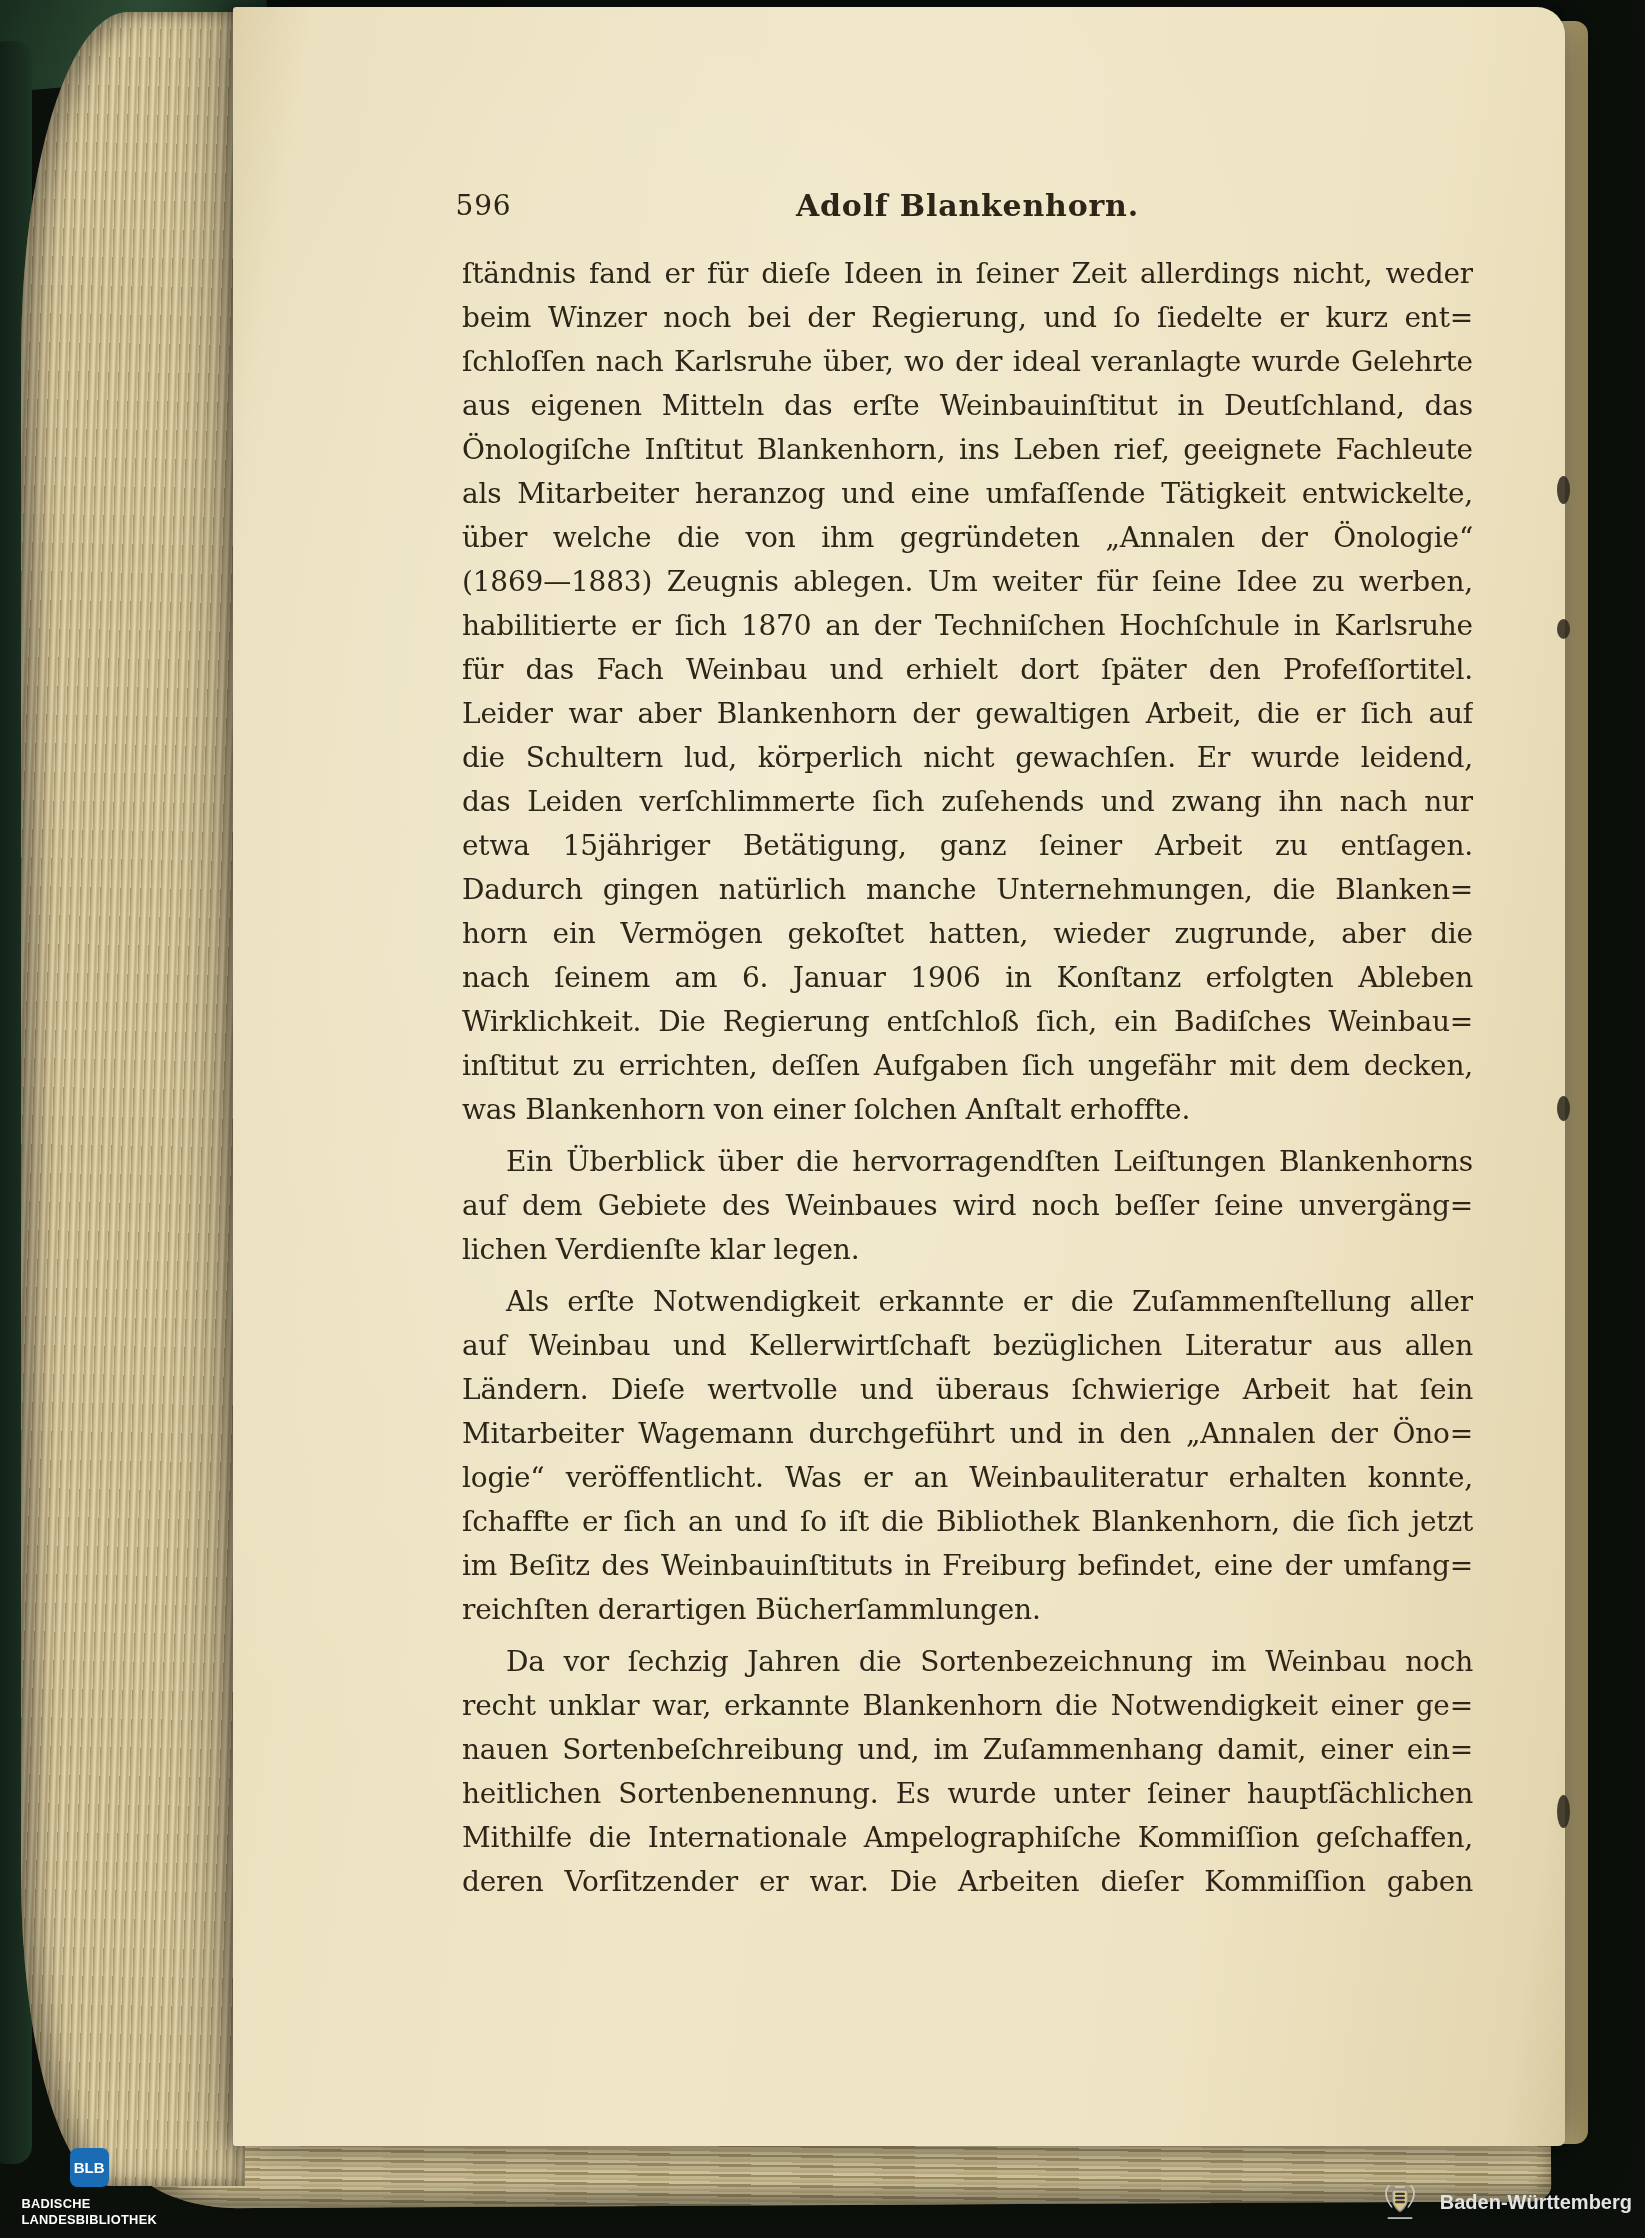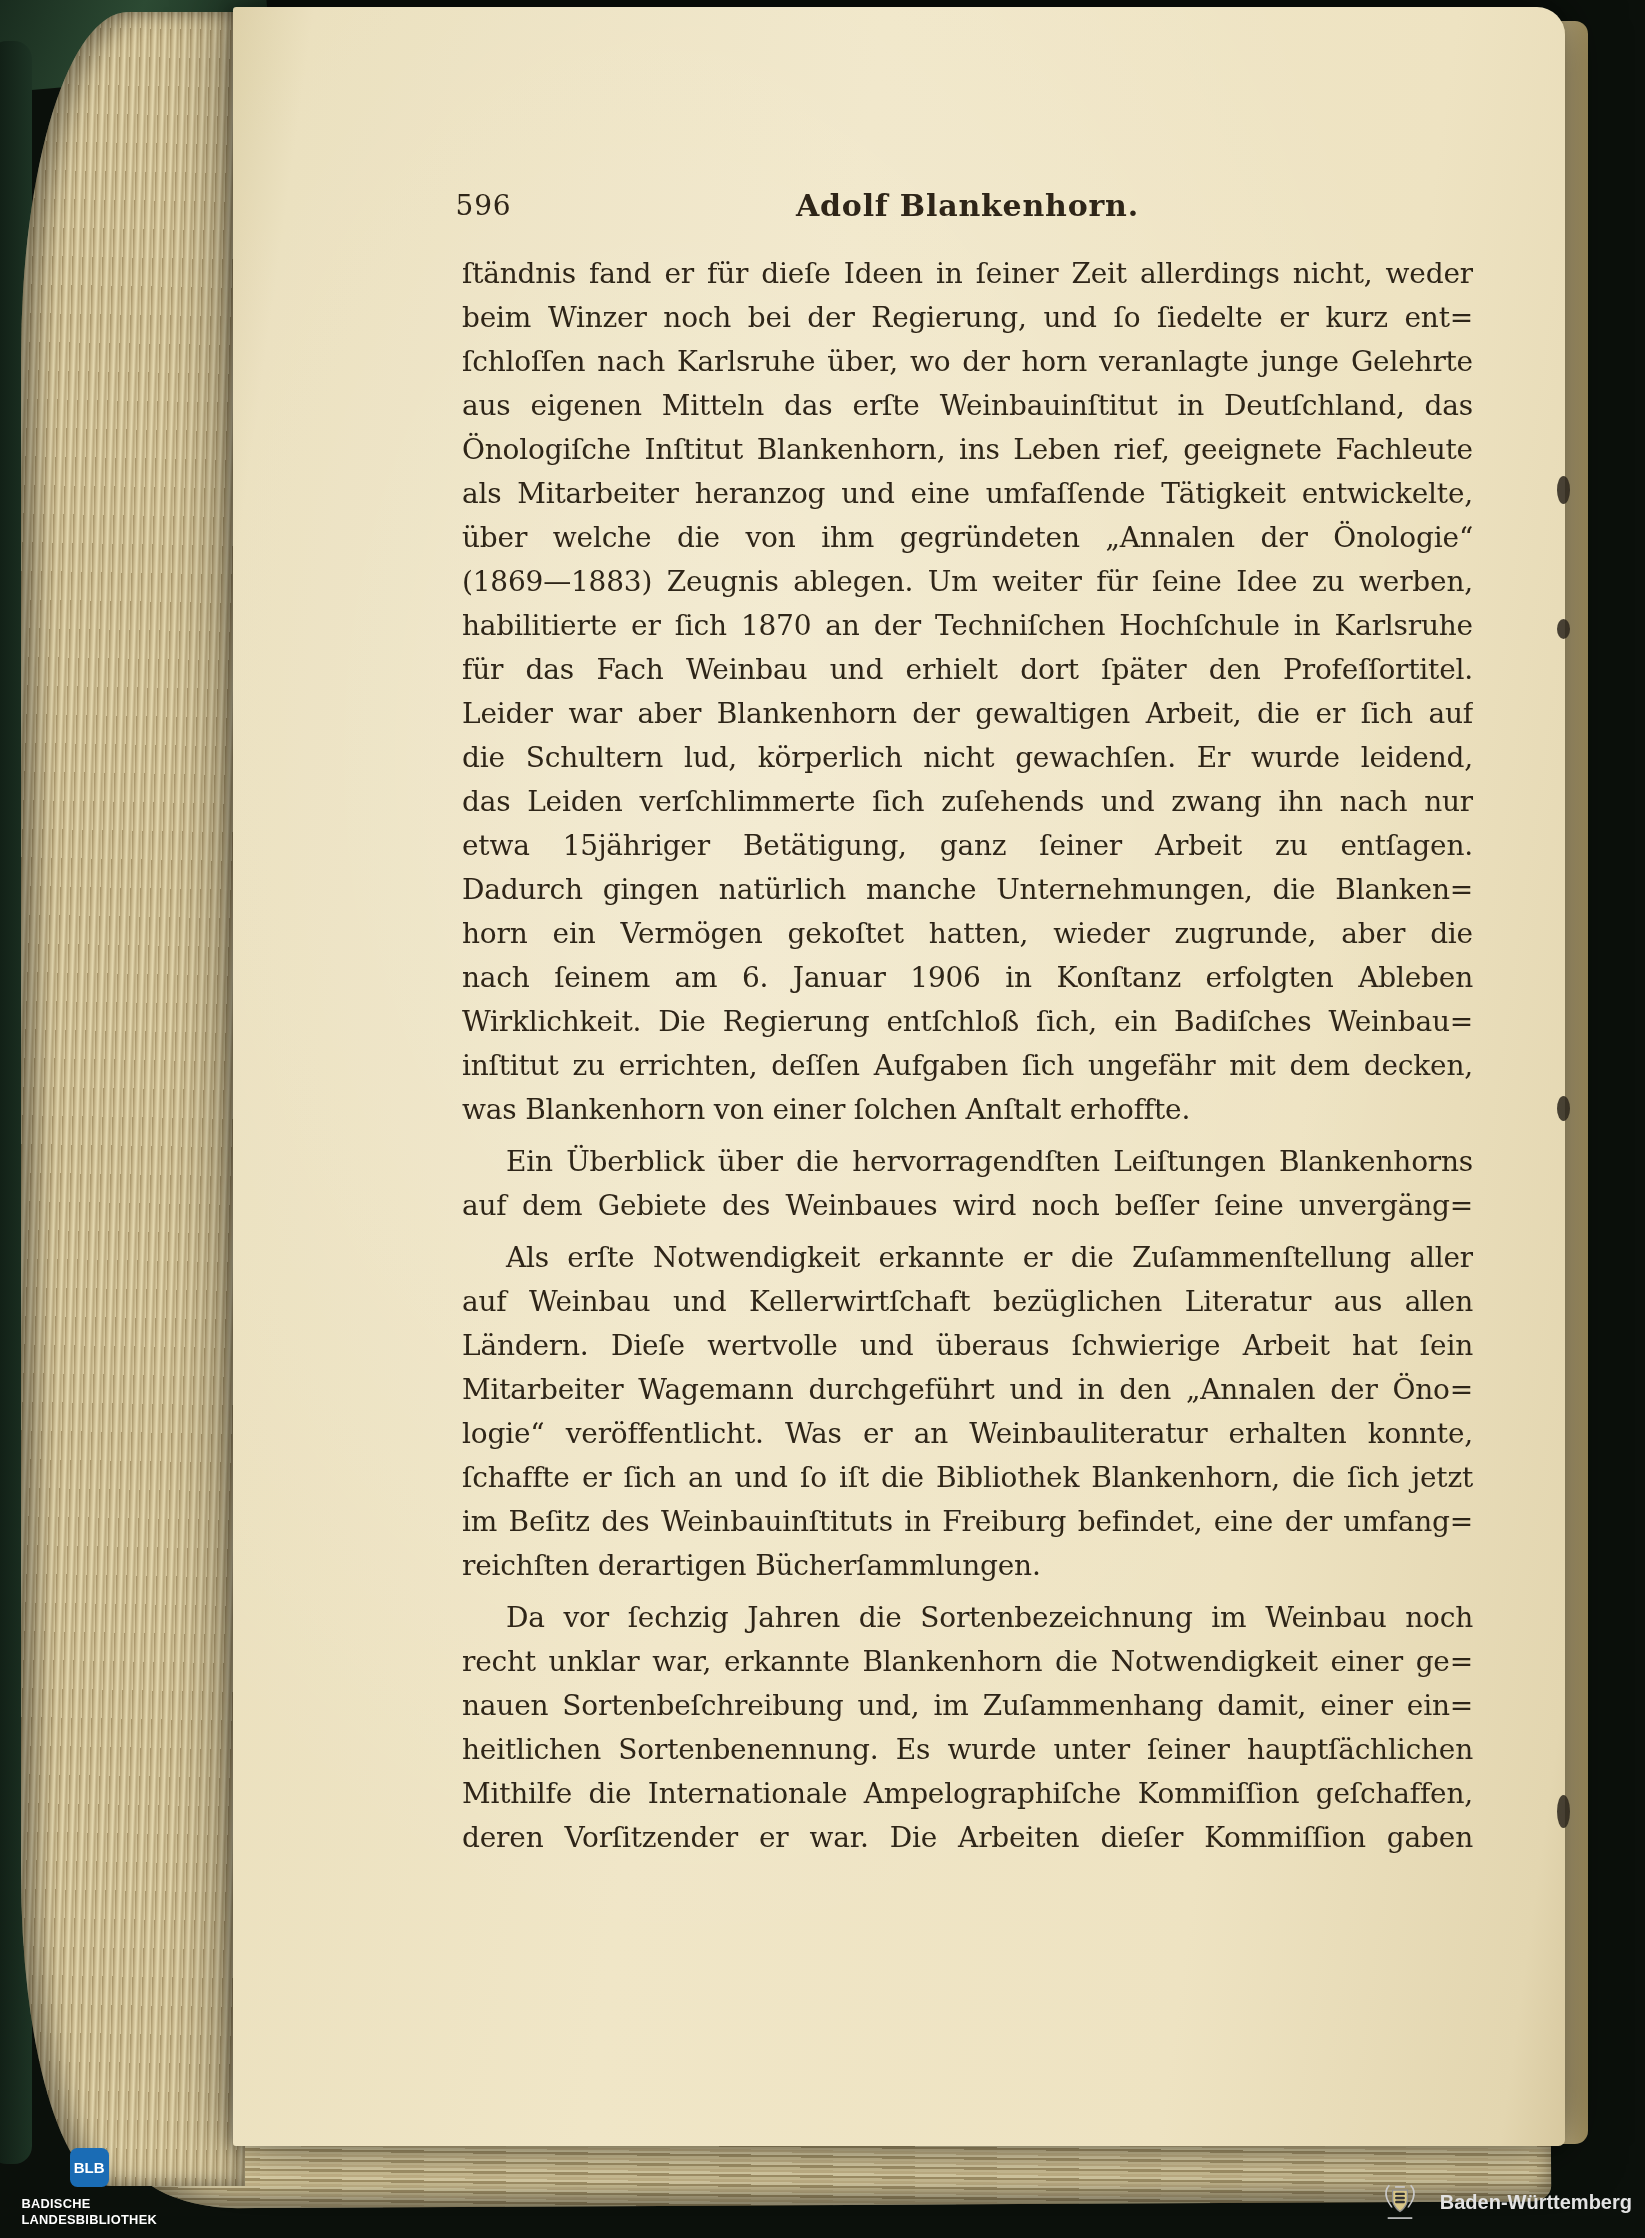--- a/index.html
+++ b/index.html
@@ -75,21 +75,21 @@
 
   <div class="page">
     <div class="page-head">
       <span class="pagenum">596</span>
       <span class="running-head">Adolf Blankenhorn.</span>
     </div>
     <div class="text-block">
         <div class="paragraph">
           <div class="line j">ſtändnis fand er für dieſe Ideen in ſeiner Zeit allerdings nicht, weder</div>
           <div class="line j">beim Winzer noch bei der Regierung, und ſo ſiedelte er kurz ent=</div>
-          <div class="line j">ſchloſſen nach Karlsruhe über, wo der horn veranlagte junge Gelehrte</div>
+          <div class="line j">ſchloſſen nach Karlsruhe über, wo der ideal veranlagte wurde Gelehrte</div>
           <div class="line j">aus eigenen Mitteln das erſte Weinbauinſtitut in Deutſchland, das</div>
           <div class="line j">Önologiſche Inſtitut Blankenhorn, ins Leben rief, geeignete Fachleute</div>
           <div class="line j">als Mitarbeiter heranzog und eine umfaſſende Tätigkeit entwickelte,</div>
           <div class="line j">über welche die von ihm gegründeten „Annalen der Önologie“</div>
           <div class="line j">(1869—1883) Zeugnis ablegen. Um weiter für ſeine Idee zu werben,</div>
           <div class="line j">habilitierte er ſich 1870 an der Techniſchen Hochſchule in Karlsruhe</div>
           <div class="line j">für das Fach Weinbau und erhielt dort ſpäter den Profeſſortitel.</div>
           <div class="line j">Leider war aber Blankenhorn der gewaltigen Arbeit, die er ſich auf</div>
           <div class="line j">die Schultern lud, körperlich nicht gewachſen. Er wurde leidend,</div>
           <div class="line j">das Leiden verſchlimmerte ſich zuſehends und zwang ihn nach nur</div>
@@ -97,20 +97,21 @@
           <div class="line j">Dadurch gingen natürlich manche Unternehmungen, die Blanken=</div>
           <div class="line j">horn ein Vermögen gekoſtet hatten, wieder zugrunde, aber die</div>
           <div class="line j">nach ſeinem am 6. Januar 1906 in Konſtanz erfolgten Ableben</div>
           <div class="line j">Wirklichkeit. Die Regierung entſchloß ſich, ein Badiſches Weinbau=</div>
           <div class="line j">inſtitut zu errichten, deſſen Aufgaben ſich ungefähr mit dem decken,</div>
           <div class="line">was Blankenhorn von einer ſolchen Anſtalt erhoffte.</div>
         </div>
         <div class="paragraph">
           <div class="line j ind">Ein Überblick über die hervorragendſten Leiſtungen Blankenhorns</div>
           <div class="line j">auf dem Gebiete des Weinbaues wird noch beſſer ſeine unvergäng=</div>
+          <div class="line">lichen Verdienſte klar legen.</div>
         </div>
         <div class="paragraph">
           <div class="line j ind">Als erſte Notwendigkeit erkannte er die Zuſammenſtellung aller</div>
           <div class="line j">auf Weinbau und Kellerwirtſchaft bezüglichen Literatur aus allen</div>
           <div class="line j">Ländern. Dieſe wertvolle und überaus ſchwierige Arbeit hat ſein</div>
           <div class="line j">Mitarbeiter Wagemann durchgeführt und in den „Annalen der Öno=</div>
           <div class="line j">logie“ veröffentlicht. Was er an Weinbauliteratur erhalten konnte,</div>
           <div class="line j">ſchaffte er ſich an und ſo iſt die Bibliothek Blankenhorn, die ſich jetzt</div>
           <div class="line j">im Beſitz des Weinbauinſtituts in Freiburg befindet, eine der umfang=</div>
           <div class="line">reichſten derartigen Bücherſammlungen.</div>

